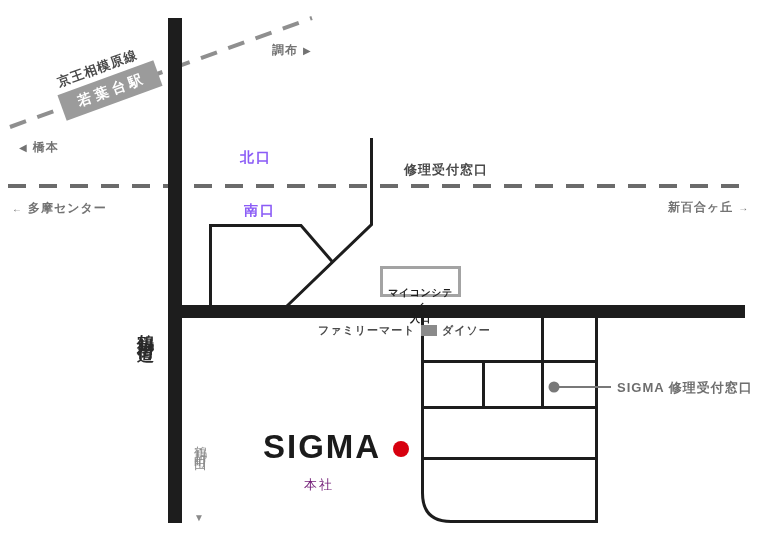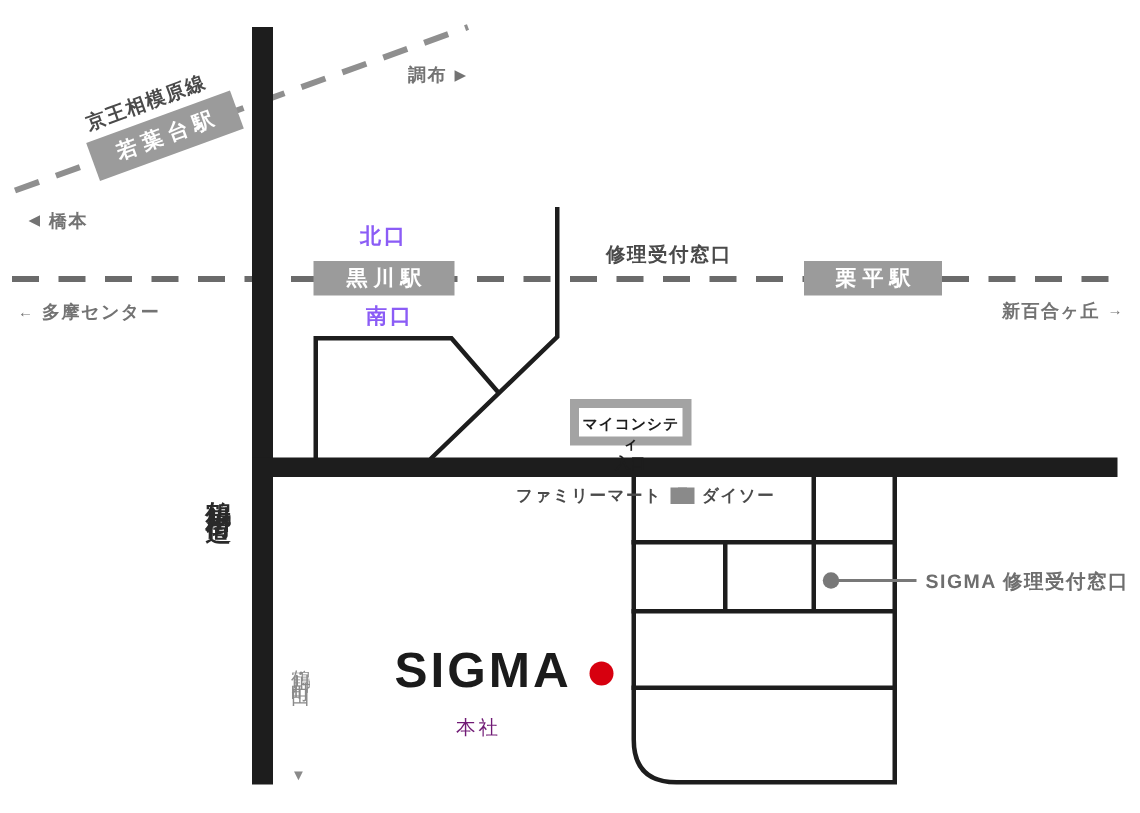--- a/index.html
+++ b/index.html
@@ -16,25 +16,25 @@
     font-weight:bold;font-size:14px;letter-spacing:4px;
     display:flex;align-items:center;justify-content:center;
     padding-left:4px; 
   }
   .exit{font-weight:bold;font-size:14px;color:#8b5cf6;letter-spacing:2px;}
   .line-name{font-weight:bold;font-size:13px;color:#4a4a4a;letter-spacing:1px;}
   .dir{font-weight:bold;font-size:12px;color:#737373;letter-spacing:1px;display:flex;align-items:center;gap:5px;}
   .dir .arrow{font-size:10px;}
   .sign-box{
     position:absolute;z-index:3;box-sizing:border-box;width:81px;height:31px;
-    border:6px solid #a3a3a3;background:#fff;text-align:center;
-    font-size:10px;font-weight:bold;line-height:13px;padding-top:5px;letter-spacing:0.5px;
+    border:3px solid #a3a3a3;background:#fff;text-align:center;
+    font-size:10px;font-weight:bold;line-height:13px;padding-top:17px;letter-spacing:0.5px;
   }
   .shop{position:absolute;z-index:3;display:flex;align-items:center;gap:5px;
-    font-size:11px;font-weight:bold;color:#4a4a4a;letter-spacing:1px;margin-left:26px;}
+    font-size:11px;font-weight:bold;color:#4a4a4a;letter-spacing:1px;}
   .sq{width:11px;height:11px;background:#8a8a8a;flex:0 0 auto;}
   .v-text{writing-mode:vertical-rl;text-orientation:upright;}
   #wakabadai{width:98px;height:27px;left:59px;top:77px;transform:rotate(-20deg);}
   #keio-name{left:58px;top:74px;transform:rotate(-20deg);transform-origin:left center;}
   #sigma-logo{left:263px;top:428px;font-size:33px;font-weight:bold;letter-spacing:2px;color:#1b1b1b;}
   #red-marker{position:absolute;z-index:4;left:393px;top:441px;width:16px;height:16px;border-radius:50%;background:#d7000f;}
   #honsha{left:304px;top:476px;font-size:13px;color:#701a75;letter-spacing:2px;}
   #repair-label{left:617px;top:379px;font-size:13px;font-weight:bold;color:#6e6e6e;letter-spacing:1px;}
   #kaido{left:134px;top:320px;font-size:17px;font-weight:bold;color:#2a2a2a;letter-spacing:4px;}
   #machida{left:191px;top:436px;font-size:13px;color:#8a8a8a;letter-spacing:3px;}
@@ -72,27 +72,21 @@
     <span class="arrow">◀</span>
     <span>橋本</span>
   </div>
   <div class="lbl dir" style="left:272px;top:42px;">
     <span>調布</span>
     <span class="arrow">▶</span>
   </div>
 
   <div class="lbl line-name" style="left:404px;top:161px;">修理受付窓口</div>
   <div class="lbl exit" style="left:240px;top:149px;">北口</div>
-  <div class="station-box" style="left:209px;top:174px;width:90px;height:23px;">
-    <span>黒川駅</span>
-  </div>
   <div class="lbl exit" style="left:244px;top:202px;">南口</div>
-  <div class="station-box" style="left:536px;top:174px;width:88px;height:23px;">
-    <span>栗平駅</span>
-  </div>
   <div class="lbl dir" style="left:12px;top:200px;">
     <span class="arrow">←</span>
     <span>多摩センター</span>
   </div>
   <div class="lbl dir" style="left:668px;top:199px;">
     <span>新百合ヶ丘</span>
     <span class="arrow">→</span>
   </div>
 
   <div class="sign-box" style="left:380px;top:266px;">

